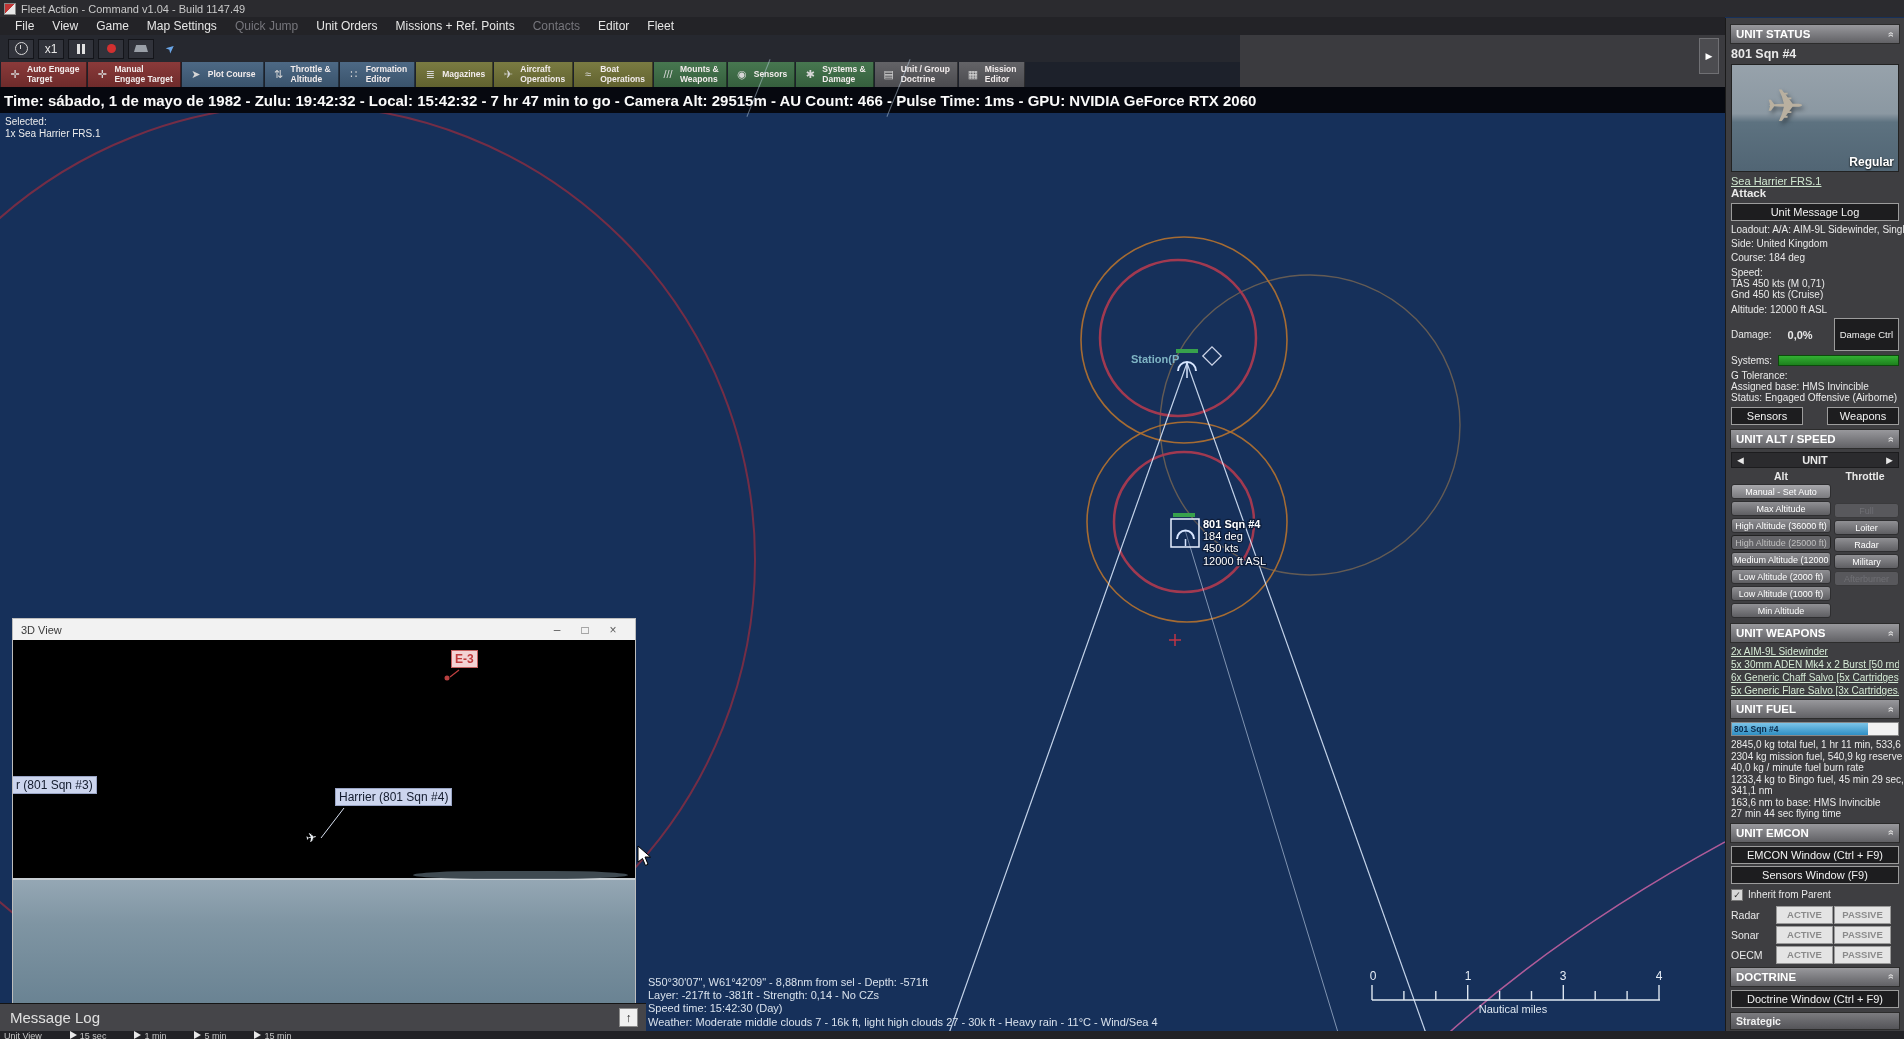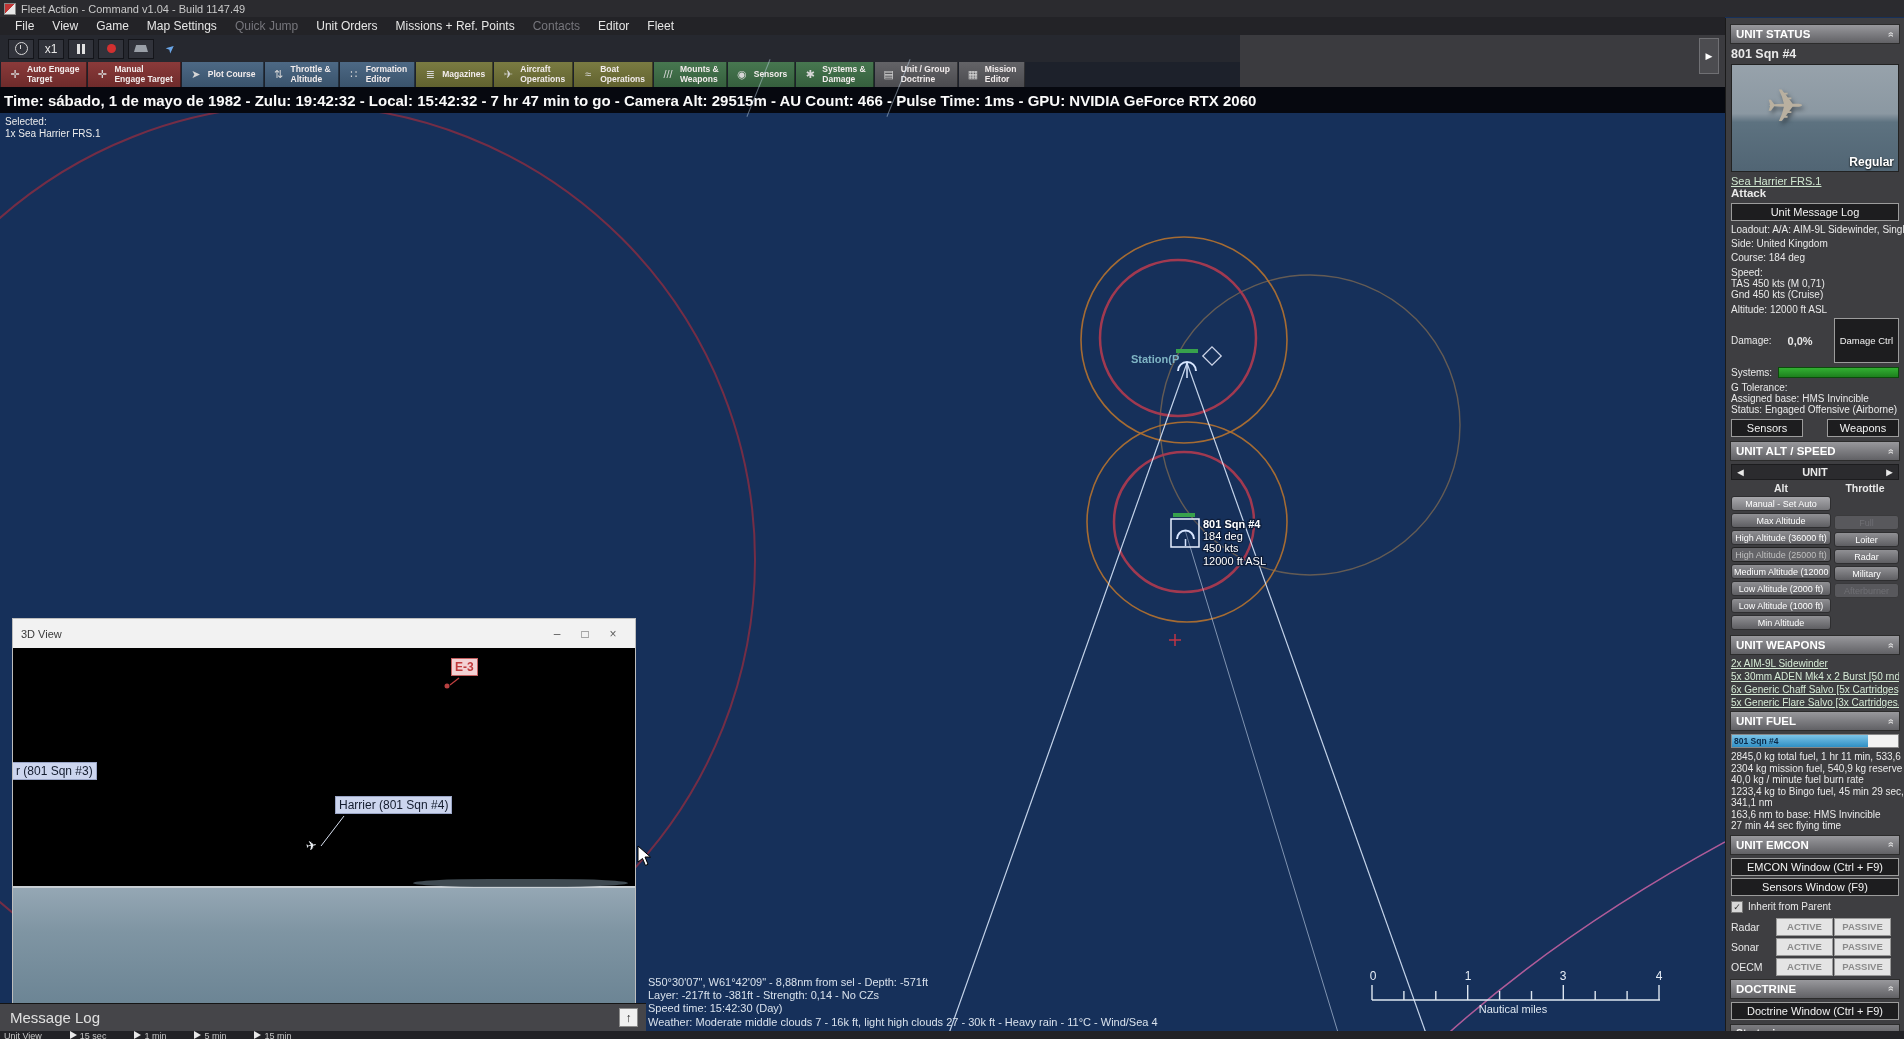--- a/index.html
+++ b/index.html
@@ -44,21 +44,21 @@
   #selectedInfo{left:5px;top:116px;font-size:10px;color:#ececec;line-height:12px;z-index:3}
 
   
   #mapArea{left:0;top:87px;width:1725px;height:952px;background:#16305a}
   #scaleBar{left:1368px;top:960px;z-index:3}
   #statusBlock{left:648px;top:976px;font-size:11px;color:#d8e1ec;line-height:13.2px;white-space:nowrap;z-index:4}
   #cursorArrow{left:637px;top:845px;z-index:9}
 
   
   #w3d{left:12px;top:618px;width:624px;height:386px;background:#000;border:1px solid #bdbdbd;box-sizing:border-box;z-index:5}
-  #w3dTitle{height:29px;background:#f2f2f2;color:#3a3a3a;font-size:11px;display:flex;align-items:center;
+  #w3dTitle{height:21px;background:#f2f2f2;color:#3a3a3a;font-size:11px;display:flex;align-items:center;
     padding:4px 8px;box-sizing:border-box}
   .wbtns{margin-left:auto;display:flex}
   .wbtn{width:28px;text-align:center;color:#5d5d5d;font-size:12px}
   #w3dView{position:relative;width:100%;height:363px;background:#000;overflow:hidden}
   .sea{position:absolute;left:0;right:0;top:240px;bottom:0;background:linear-gradient(#95a7b4,#7f95a3 35%,#6a8393)}
   .horizon{position:absolute;top:238px;left:0;right:0;height:2px;background:#dde4ea;opacity:.9}
   .land{position:absolute;top:231px;left:400px;width:215px;height:8px;background:#46525a;border-radius:50%/70%;opacity:.9}
   .lab3d{position:absolute;font-size:12px;padding:0 3px;background:#ccd5ee;color:#141c2e;
     border:1px solid #9aa5c6;white-space:nowrap;line-height:16px}
   .lab-e3{background:#f3d2d4;color:#c03a3c;border-color:#c56060;font-weight:700}
@@ -87,21 +87,21 @@
   .photo .plane{position:absolute;left:34px;top:14px;font-size:46px;color:#b9b0a0;text-shadow:2px 3px 4px rgba(20,25,30,.5)}
   .prof{position:absolute;right:4px;bottom:2px;font-weight:700;font-size:12px;color:#fff;text-shadow:0 1px 2px #000}
   .link{color:#cfe6cf;text-decoration:underline;font-size:11px;display:inline-block;margin-top:3px}
   .role{font-weight:700;font-size:11.5px;margin:0 0 4px 0}
   .btn{display:block;width:100%;background:#1d1d1f;border:1px solid #9c9c9c;color:#f2f2f2;text-align:center;
     font-size:11px;padding:2px 0;box-sizing:border-box;margin:2px 0}
   .srow{margin:3px 0;white-space:nowrap}
   .tight{margin:0;white-space:nowrap}
   .dmg{display:flex;align-items:center;margin:0 0}
   .dmg .v{font-weight:700;font-size:11px;margin-left:16px}
-  .dmgbtn{margin-left:auto;background:#1d1d1f;border:1px solid #9c9c9c;color:#f2f2f2;font-size:9.5px;padding:16px 5px}
+  .dmgbtn{margin-left:auto;background:#1d1d1f;border:1px solid #9c9c9c;color:#f2f2f2;font-size:9.5px;padding:10px 5px}
   .sysrow{display:flex;align-items:center;margin:4px 0}
   .sysbar{flex:1;height:9px;background:linear-gradient(#33b033,#1d801d);border:1px solid #0c4a0c;margin-left:6px}
   .halfrow{display:flex;justify-content:space-between;margin:4px 0}
   .halfrow .btn{width:72px;display:inline-block;margin:0}
   .navrow{display:flex;align-items:center;background:#2b2b2e;border:1px solid #1c1c1e;font-weight:700;
     font-size:11px;padding:1px 3px;margin:1px 0}
   .navrow .mid{flex:1;text-align:center}
   .colhdr{display:flex;font-weight:700;font-size:10.5px;margin:2px 0}
   .colhdr span:first-child{width:100px;text-align:center}
   .colhdr span:last-child{flex:1;text-align:center}
@@ -321,21 +321,21 @@
   <div id="w3dView">
     <div class="sea"></div>
     <div class="horizon"></div>
     <div class="land"></div>
     <svg width="622" height="363" style="position:absolute;left:0;top:0">
       <line x1="446" y1="30" x2="437" y2="37" stroke="#c04040" stroke-width="1.2"></line>
       <circle cx="434" cy="38" r="2.5" fill="#b84040"></circle>
       <line x1="331" y1="168" x2="308" y2="198" stroke="#d8e0f0" stroke-width="1"></line>
     </svg>
     <span class="lab3d lab-e3" style="left:438px;top:10px">E-3</span>
-    <span class="lab3d" style="left:-1px;top:114px">r (801 Sqn #3)</span>
+    <span class="lab3d" style="left:-1px;top:136px">r (801 Sqn #3)</span>
     <span class="lab3d" style="left:322px;top:148px">Harrier (801 Sqn #4)</span>
     <span class="plane3d" style="left:293px;top:190px">✈</span>
   </div>
 </div>
 
 <svg id="cursorArrow" class="abs" width="16" height="22">
   <polygon points="1,1 1,17 5.5,13.5 8.5,20.5 11,19.2 8,12 13.5,12" fill="#ffffff" stroke="#000000" stroke-width="1"></polygon>
 </svg>
 
 <div id="msgLog" class="abs">

